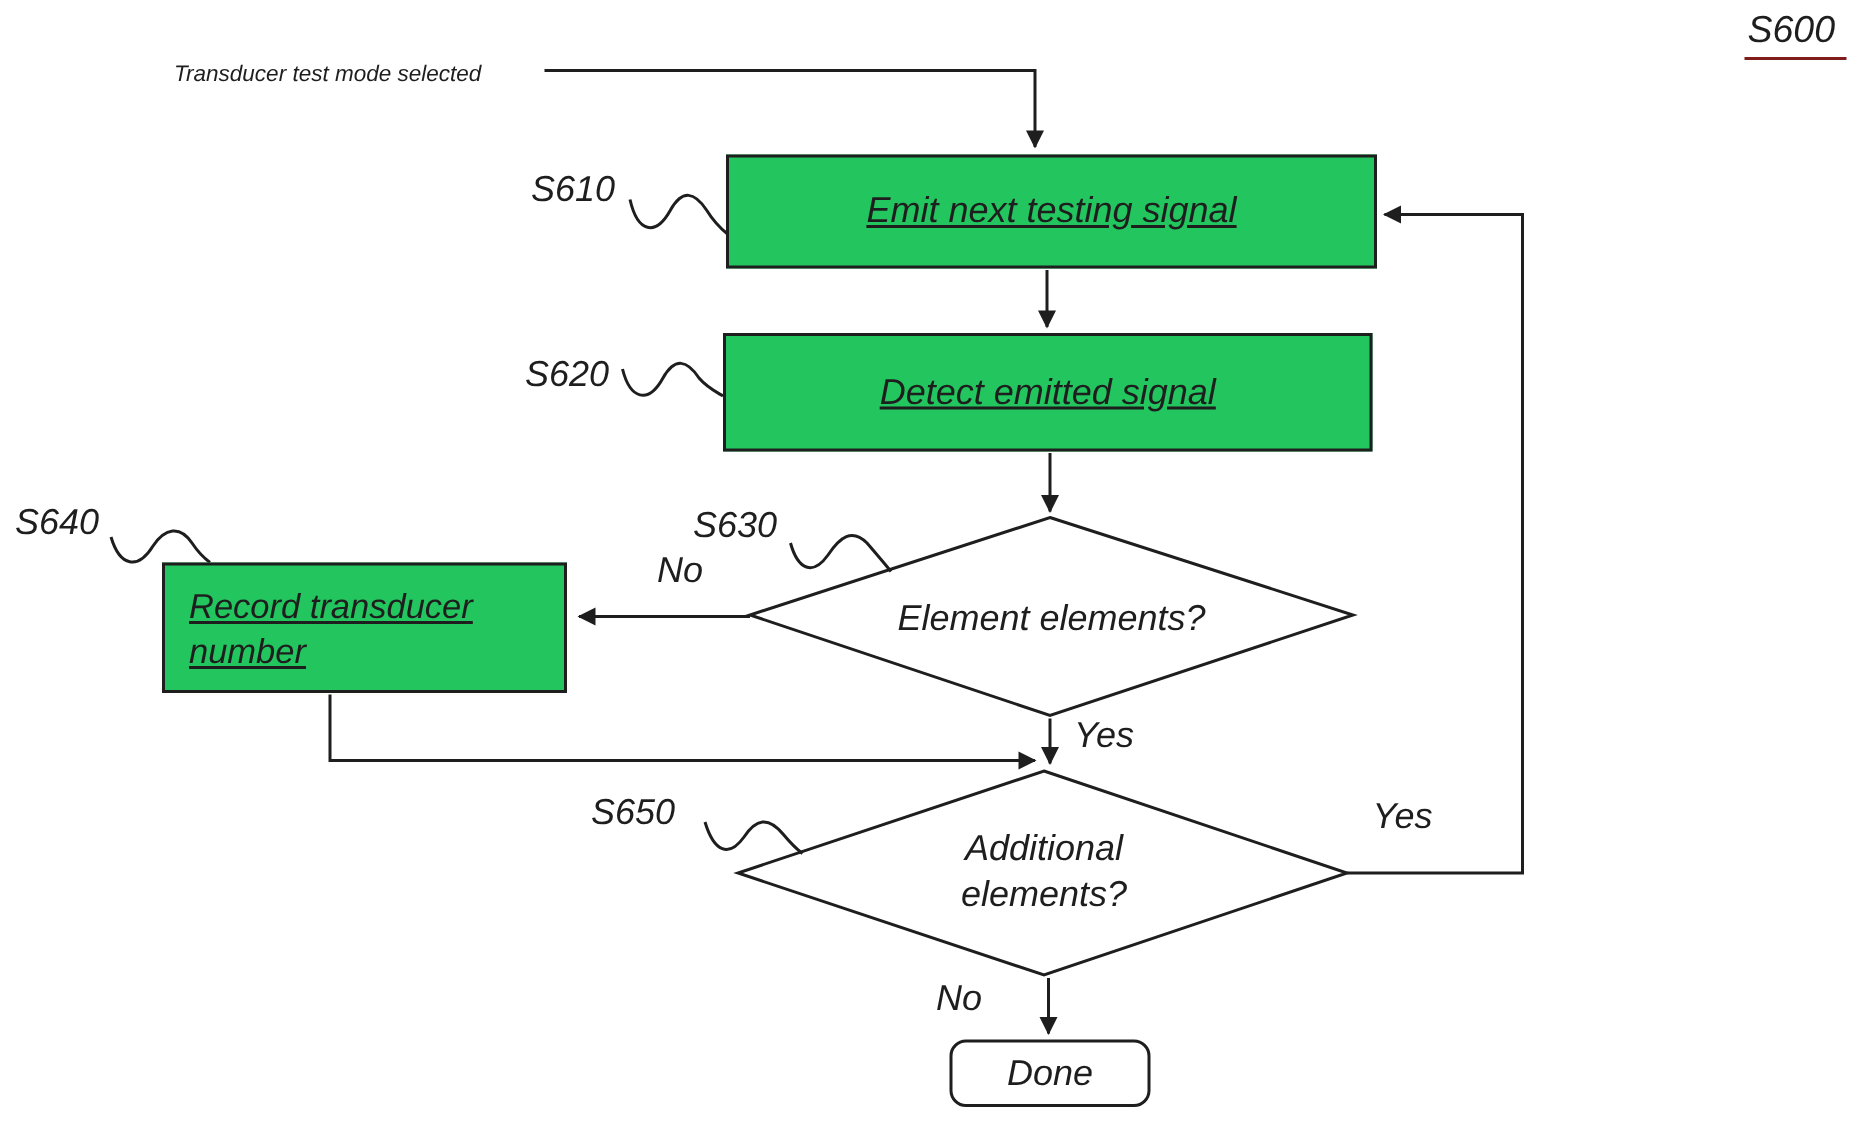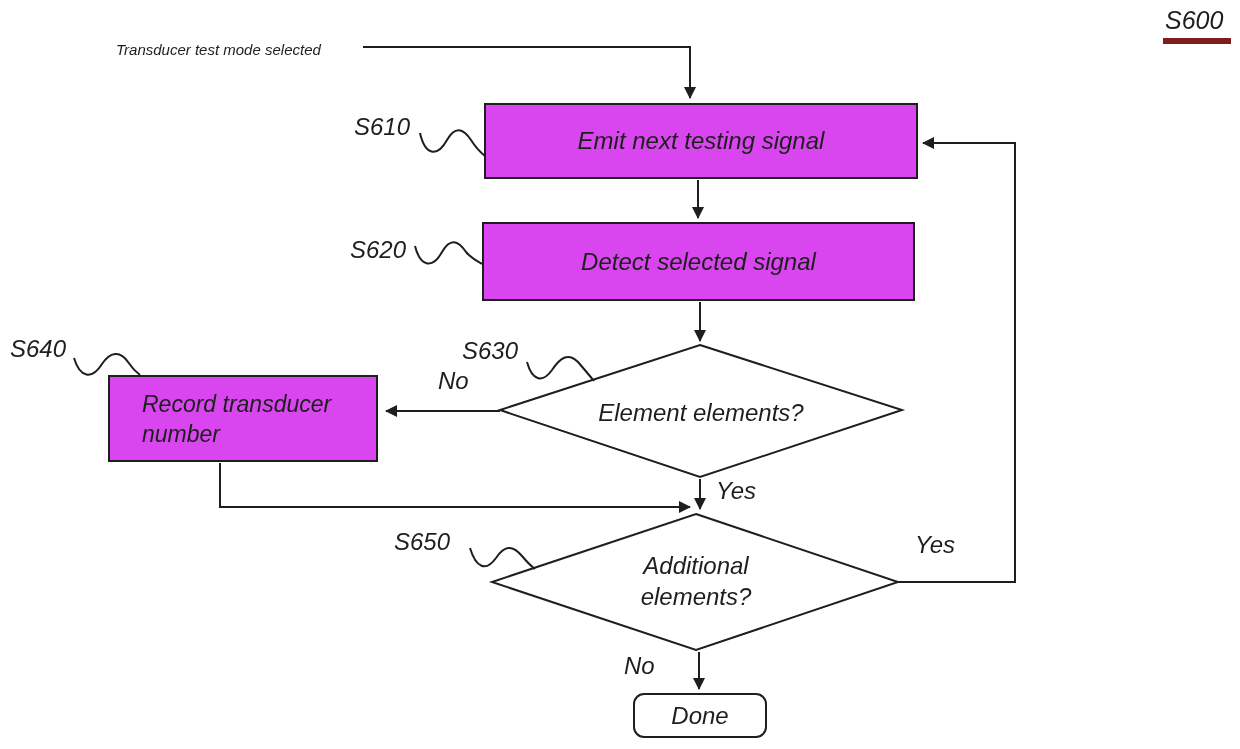--- a/index.html
+++ b/index.html
@@ -9,28 +9,29 @@
     background:#ffffff;
     font-family:"Liberation Sans",sans-serif;
     font-style:italic;
     color:#1e1e1e;
     overflow:hidden;
   }
   .wires{position:absolute;left:0;top:0;}
   .box{
     position:absolute;
     border:2px solid #1e1e1e;
-    background:#d946ef;
+    background:#22c55e;
     display:flex;align-items:center;justify-content:center;
     font-size:24px;
     box-sizing:border-box;
+    text-decoration:underline;
   }
   .box-s640{
     justify-content:flex-start;
-    padding-left:32px;
+    padding-left:16px;
     font-size:23px;
     line-height:30px;
   }
   .terminator{
     position:absolute;
     border:2px solid #1e1e1e;
     border-radius:11px;
     background:#ffffff;
     display:flex;align-items:center;justify-content:center;
     font-size:24px;
@@ -42,21 +43,21 @@
     text-align:center;
     font-size:24px;
     line-height:31px;
   }
   .step-label{position:absolute;font-size:24px;white-space:nowrap;}
   .edge-label{position:absolute;font-size:24px;white-space:nowrap;text-align:center;}
   .fig-label{
     position:absolute;
     left:1163px;top:6px;
     font-size:25px;
-    border-bottom:6px solid #7f1d1d;
+    border-bottom:2px solid #7f1d1d;
     padding:0 8px 3px 2px;
   }
   .start-note{
     position:absolute;
     left:116px;top:36px;
     width:256px;
     font-size:15px;
     line-height:28px;
   }
 </style>
@@ -92,21 +93,21 @@
   </svg>
 
   <div class="fig-label">S600</div>
 
   <div class="start-note">Transducer test mode selected</div>
 
   <div class="box" style="left:484px;top:103px;width:434px;height:76px;">
     <span>Emit next testing signal</span>
   </div>
   <div class="box" style="left:482px;top:222px;width:433px;height:79px;">
-    <span>Detect selected signal</span>
+    <span>Detect emitted signal</span>
   </div>
   <div class="box box-s640" style="left:108px;top:375px;width:270px;height:87px;">
     <span>Record transducer number</span>
   </div>
 
   <div class="terminator" style="left:633px;top:693px;width:134px;height:45px;">
     <span>Done</span>
   </div>
 
   <div class="diamond-label" style="left:551px;top:397px;width:300px;">Element elements?</div>

